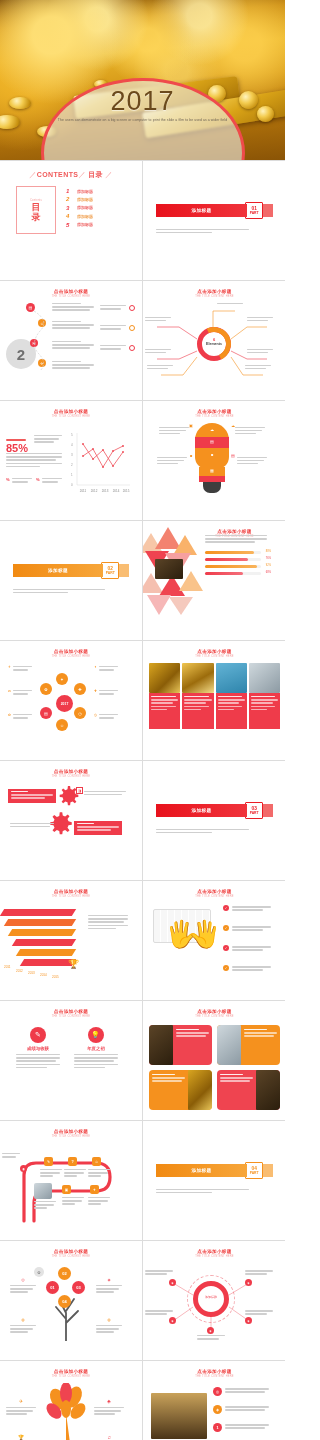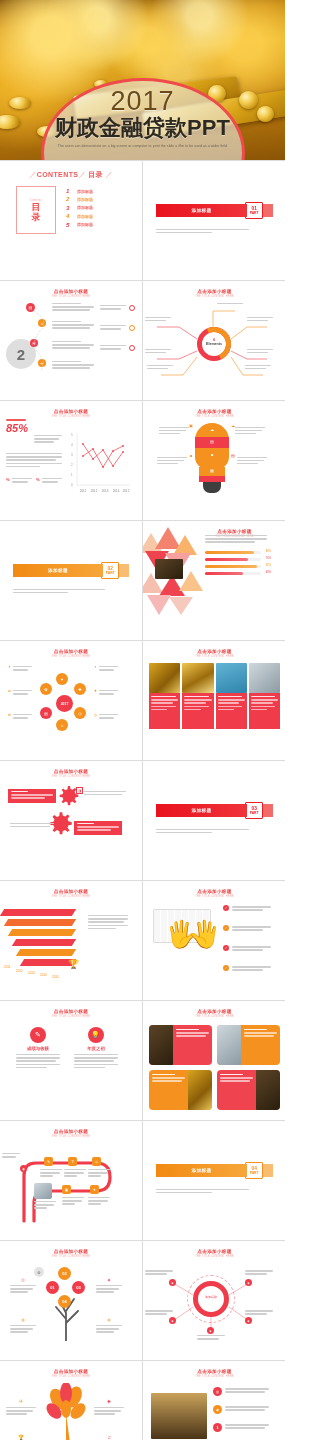--- a/index.html
+++ b/index.html
@@ -154,21 +154,20 @@
       <div class="coin" style="left:3%;top:18%;width:22px;height:12px;"></div>
       <div class="coin" style="left:-2%;top:42%;width:26px;height:14px;"></div>
       <div class="coin" style="left:13%;top:56%;width:20px;height:11px;"></div>
       <div class="coin" style="left:73%;top:2%;width:18px;height:17px;"></div>
       <div class="coin" style="left:84%;top:10%;width:19px;height:18px;"></div>
       <div class="coin" style="left:90%;top:30%;width:17px;height:16px;"></div>
       <div class="coin" style="left:33%;top:-4%;width:14px;height:8px;"></div>
     </div>
     <div class="hero-title-wrap">
       <div class="hero-year">2017</div>
-      <div class="hero-main">财政金融贷款PPT</div>
       <div class="hero-sub">The users can demonstrate on a big screen or computer to print the slide a film to be used as a wider field</div>
     </div>
   </div>
 
   <div class="grid">
 
     <div class="slide">
       <div class="contents-title">
         <span class="slash">／</span><span>CONTENTS</span><span class="slash">／</span>
         <span>目录</span><span class="slash"> ／</span>
@@ -300,21 +299,21 @@
         <div style="position:absolute;left:74px;top:2px;width:26px;"><span class="ttl-ln or" style="width:62%"></span><span class="ln w100" style="margin-top:1.5px"></span></div>
       </div>
     </div>
 
     <div class="slide">
       <div class="s-head">
         <div class="t1">点击添加小标题</div>
         <div class="t2">THE TITLE CONTENT HERE</div>
       </div>
       <div class="body-area">
-        <div style="position:absolute;left:6px;top:0;font-style:italic;">
+        <div style="position:absolute;left:6px;top:20px;">
           <span class="ttl-ln" style="width:20px;display:block"></span>
           <div style="font-size:11px;font-weight:700;color:#ef3b4a;line-height:12px;margin-top:1px;">85%</div>
         </div>
         <div style="position:absolute;left:34px;top:16px;width:28px;">
           <span class="ln w100"></span>
             <span class="ln w90"></span>
             <span class="ln w70"></span>
         </div>
         <div style="position:absolute;left:6px;top:34px;width:56px;">
           <span class="ln w100"></span>

